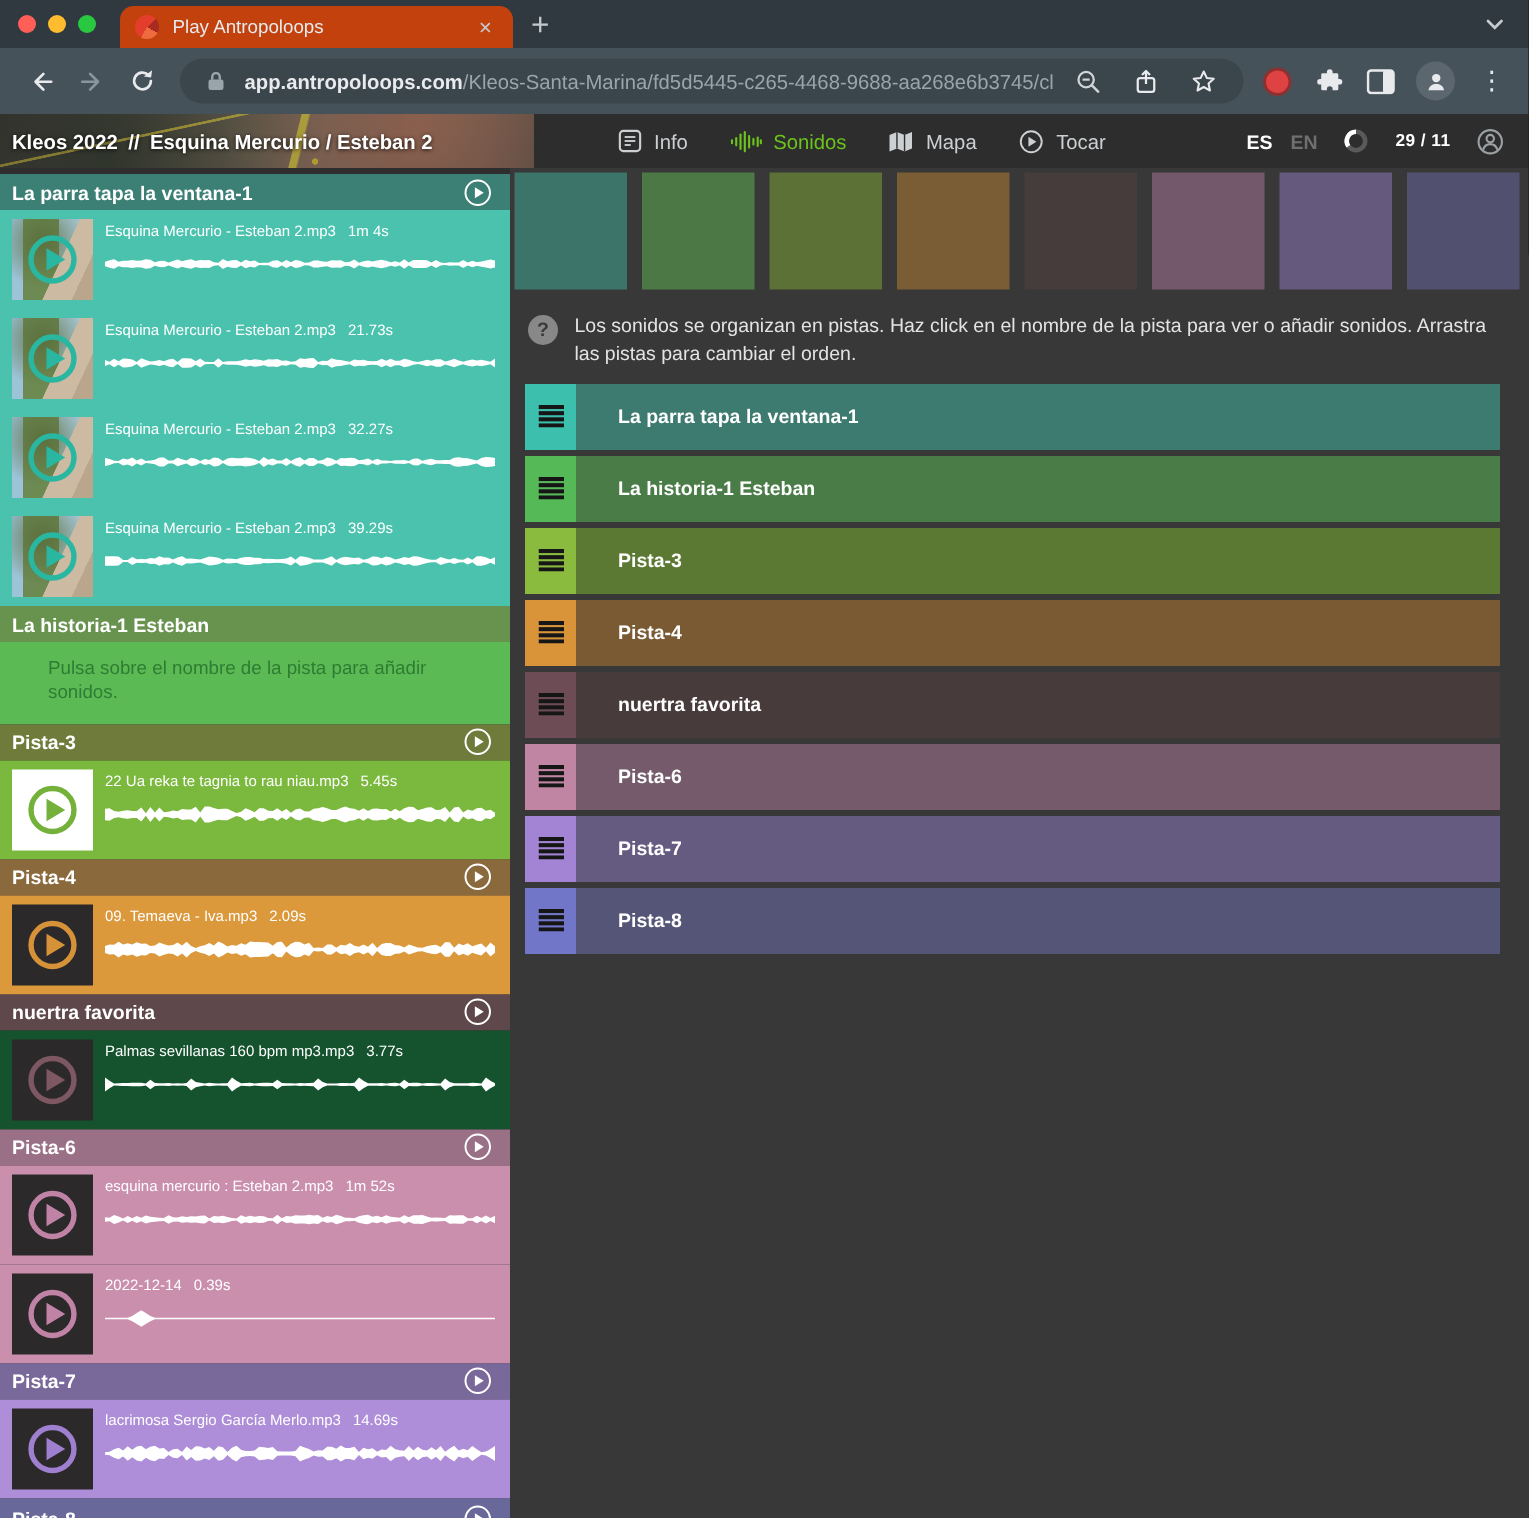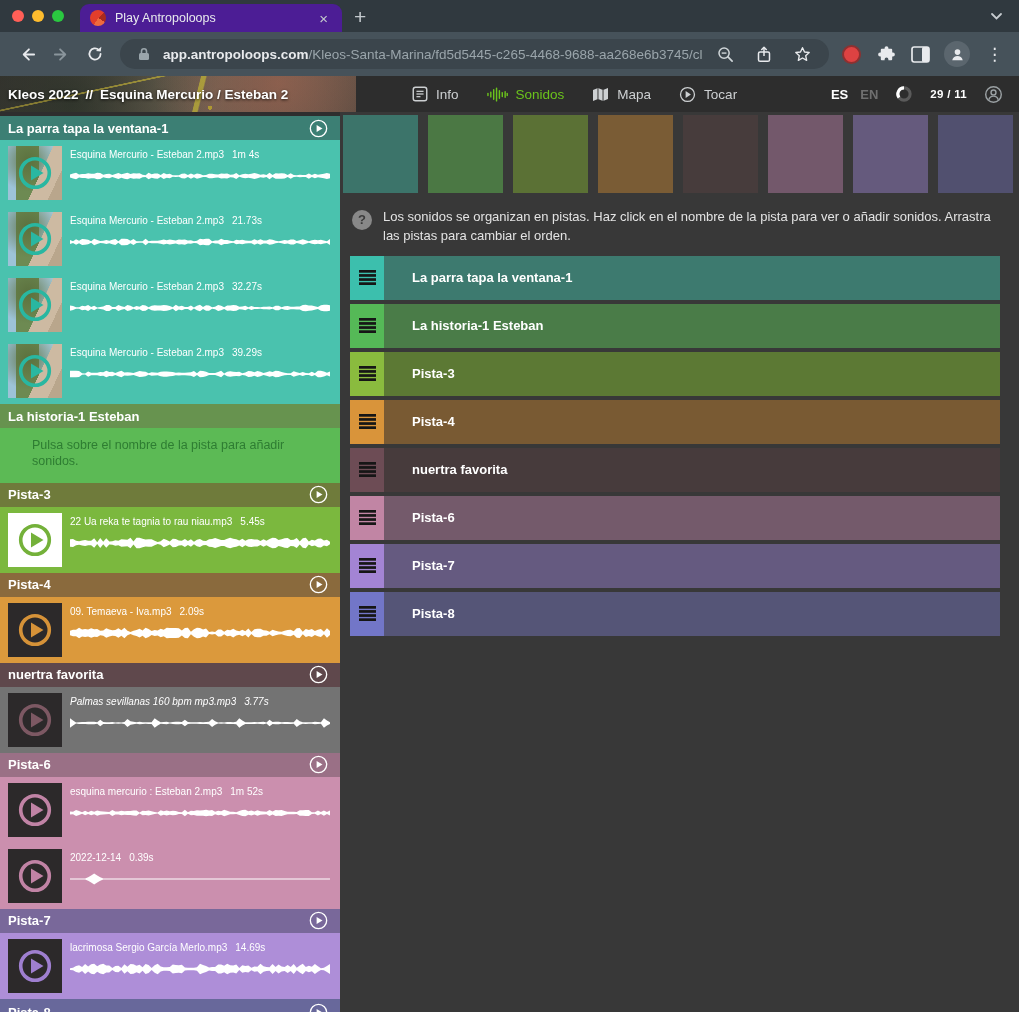--- a/index.html
+++ b/index.html
@@ -3,21 +3,21 @@
 <meta charset="utf-8">
 <style>
   html,body{margin:0;padding:0;background:#1c1c1c;}
   .window{width:1019px;height:1012px;overflow:hidden;position:relative;
     font-family:"Liberation Sans","DejaVu Sans",sans-serif;-webkit-font-smoothing:antialiased;}
 
   
   .tabbar{height:32px;background:#30393f;display:flex;align-items:flex-end;padding-left:12px;}
   .traffic{display:flex;gap:8px;align-items:center;height:32px;margin-right:16px;}
   .light{width:12px;height:12px;border-radius:50%;}
-  .tab{height:28px;width:242px;background:#4c1d95;border-radius:9px 9px 0 0;
+  .tab{height:28px;width:242px;background:#c2410c;border-radius:9px 9px 0 0;
     display:flex;align-items:center;padding:0 10px;gap:9px;}
   .favicon{width:16px;height:16px;border-radius:50%;flex:none;
     background:conic-gradient(from 210deg,#e23e2b 0 55%,#a92a1e 55% 75%,#ef6a3e 75% 100%);}
   .tab-title{color:#e8eaed;font-size:12.5px;flex:1;white-space:nowrap;overflow:hidden;}
   .tab-close{color:#c3c9cd;font-size:15px;line-height:1;padding:2px 4px;}
   .newtab{color:#c3c9cd;font-size:21px;align-self:center;margin-left:12px;line-height:1;}
   .tab-chevron{margin-left:auto;align-self:center;margin-right:16px;display:flex;}
 
   .toolbar{height:44px;background:#46525a;display:flex;align-items:center;padding:0 10px;}
   .tb-btn{width:34px;height:34px;display:flex;align-items:center;justify-content:center;
@@ -434,21 +434,21 @@
         <section class="track-section">
           <div class="track-header" style="background: rgb(95, 72, 76);">
             <span>nuertra favorita</span>
             <span class="icon-btn">
               <svg width="19" height="19" viewBox="0 0 20 20">
                 <circle cx="10" cy="10" r="8.6" fill="none" stroke="#fff" stroke-width="1.4"></circle>
                 <polygon points="8,6.2 14.2,10 8,13.8" fill="#fff"></polygon>
               </svg>
             </span>
           </div>
-          <div class="clip" style="background: #737373; font-style: italic;">
+          <div class="clip" style="background: #14532d;">
             <div class="thumb thumb-dark">
               <span class="icon-btn">
                 <svg width="36" height="36" viewBox="0 0 36 36">
                   <circle cx="18" cy="18" r="14.3" fill="none" stroke="#7d5863" stroke-width="3.6"></circle>
                   <polygon points="14,10.5 26.5,18 14,25.5" fill="#7d5863"></polygon>
                 </svg>
               </span>
             </div>
             <div class="clip-main">
               <div class="clip-row1">

